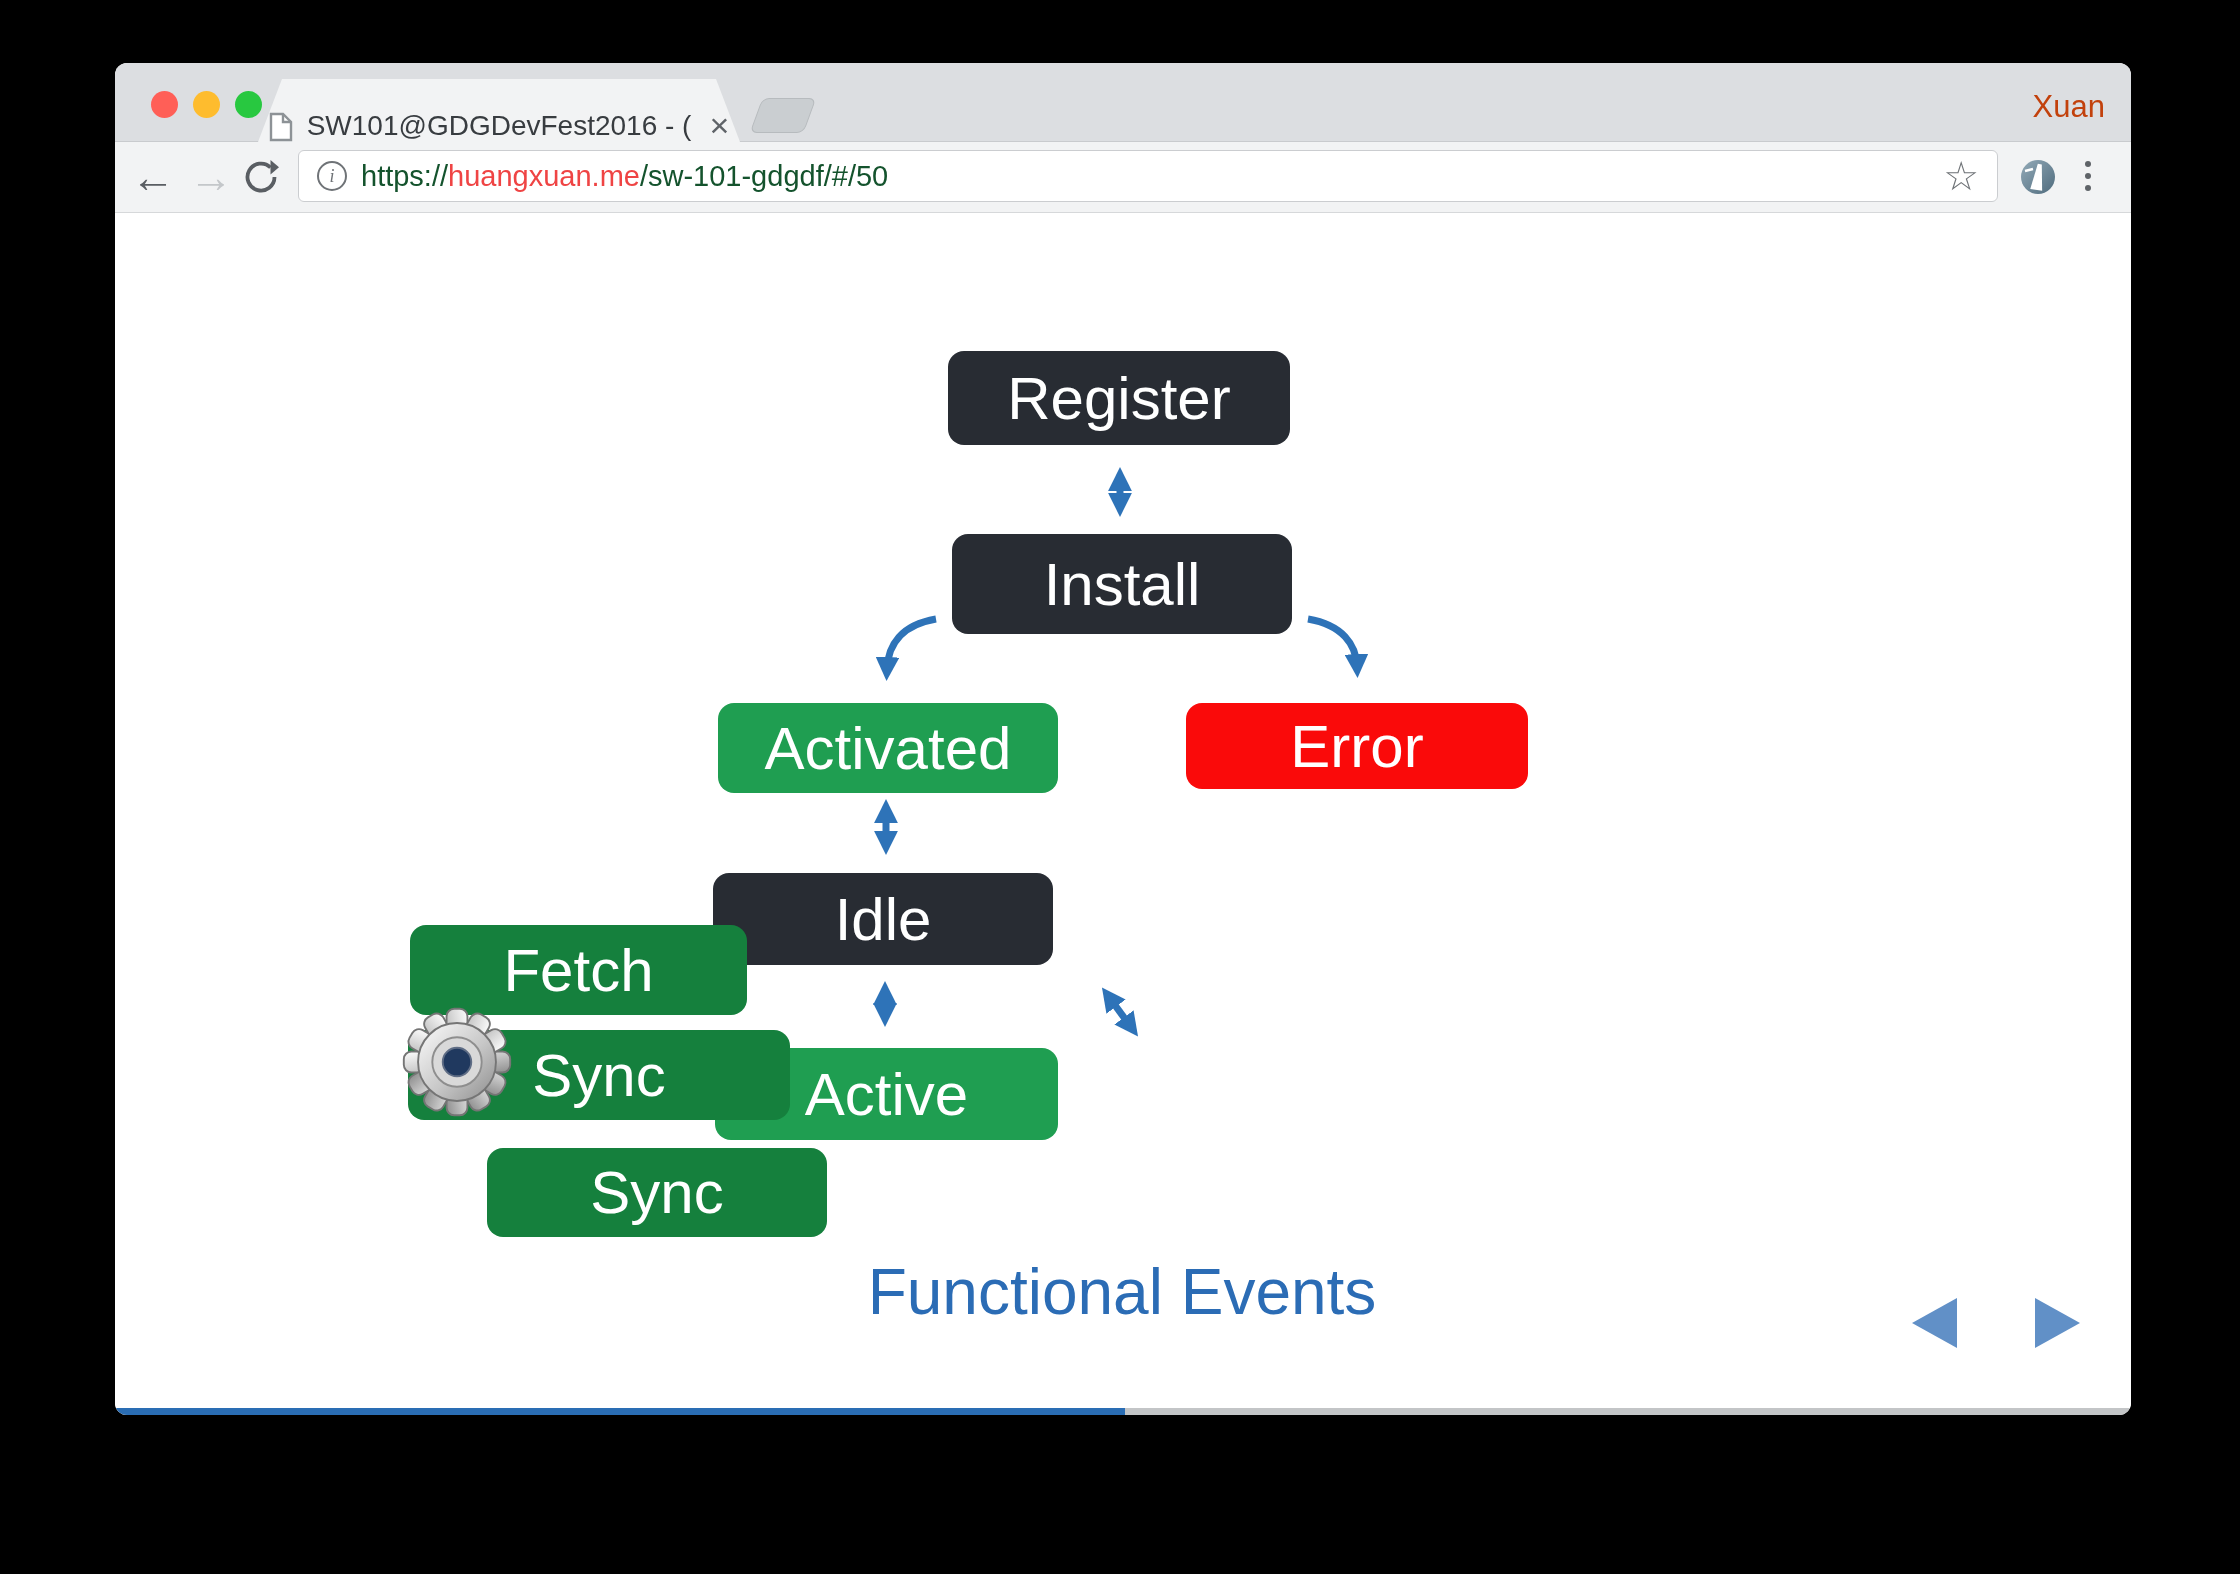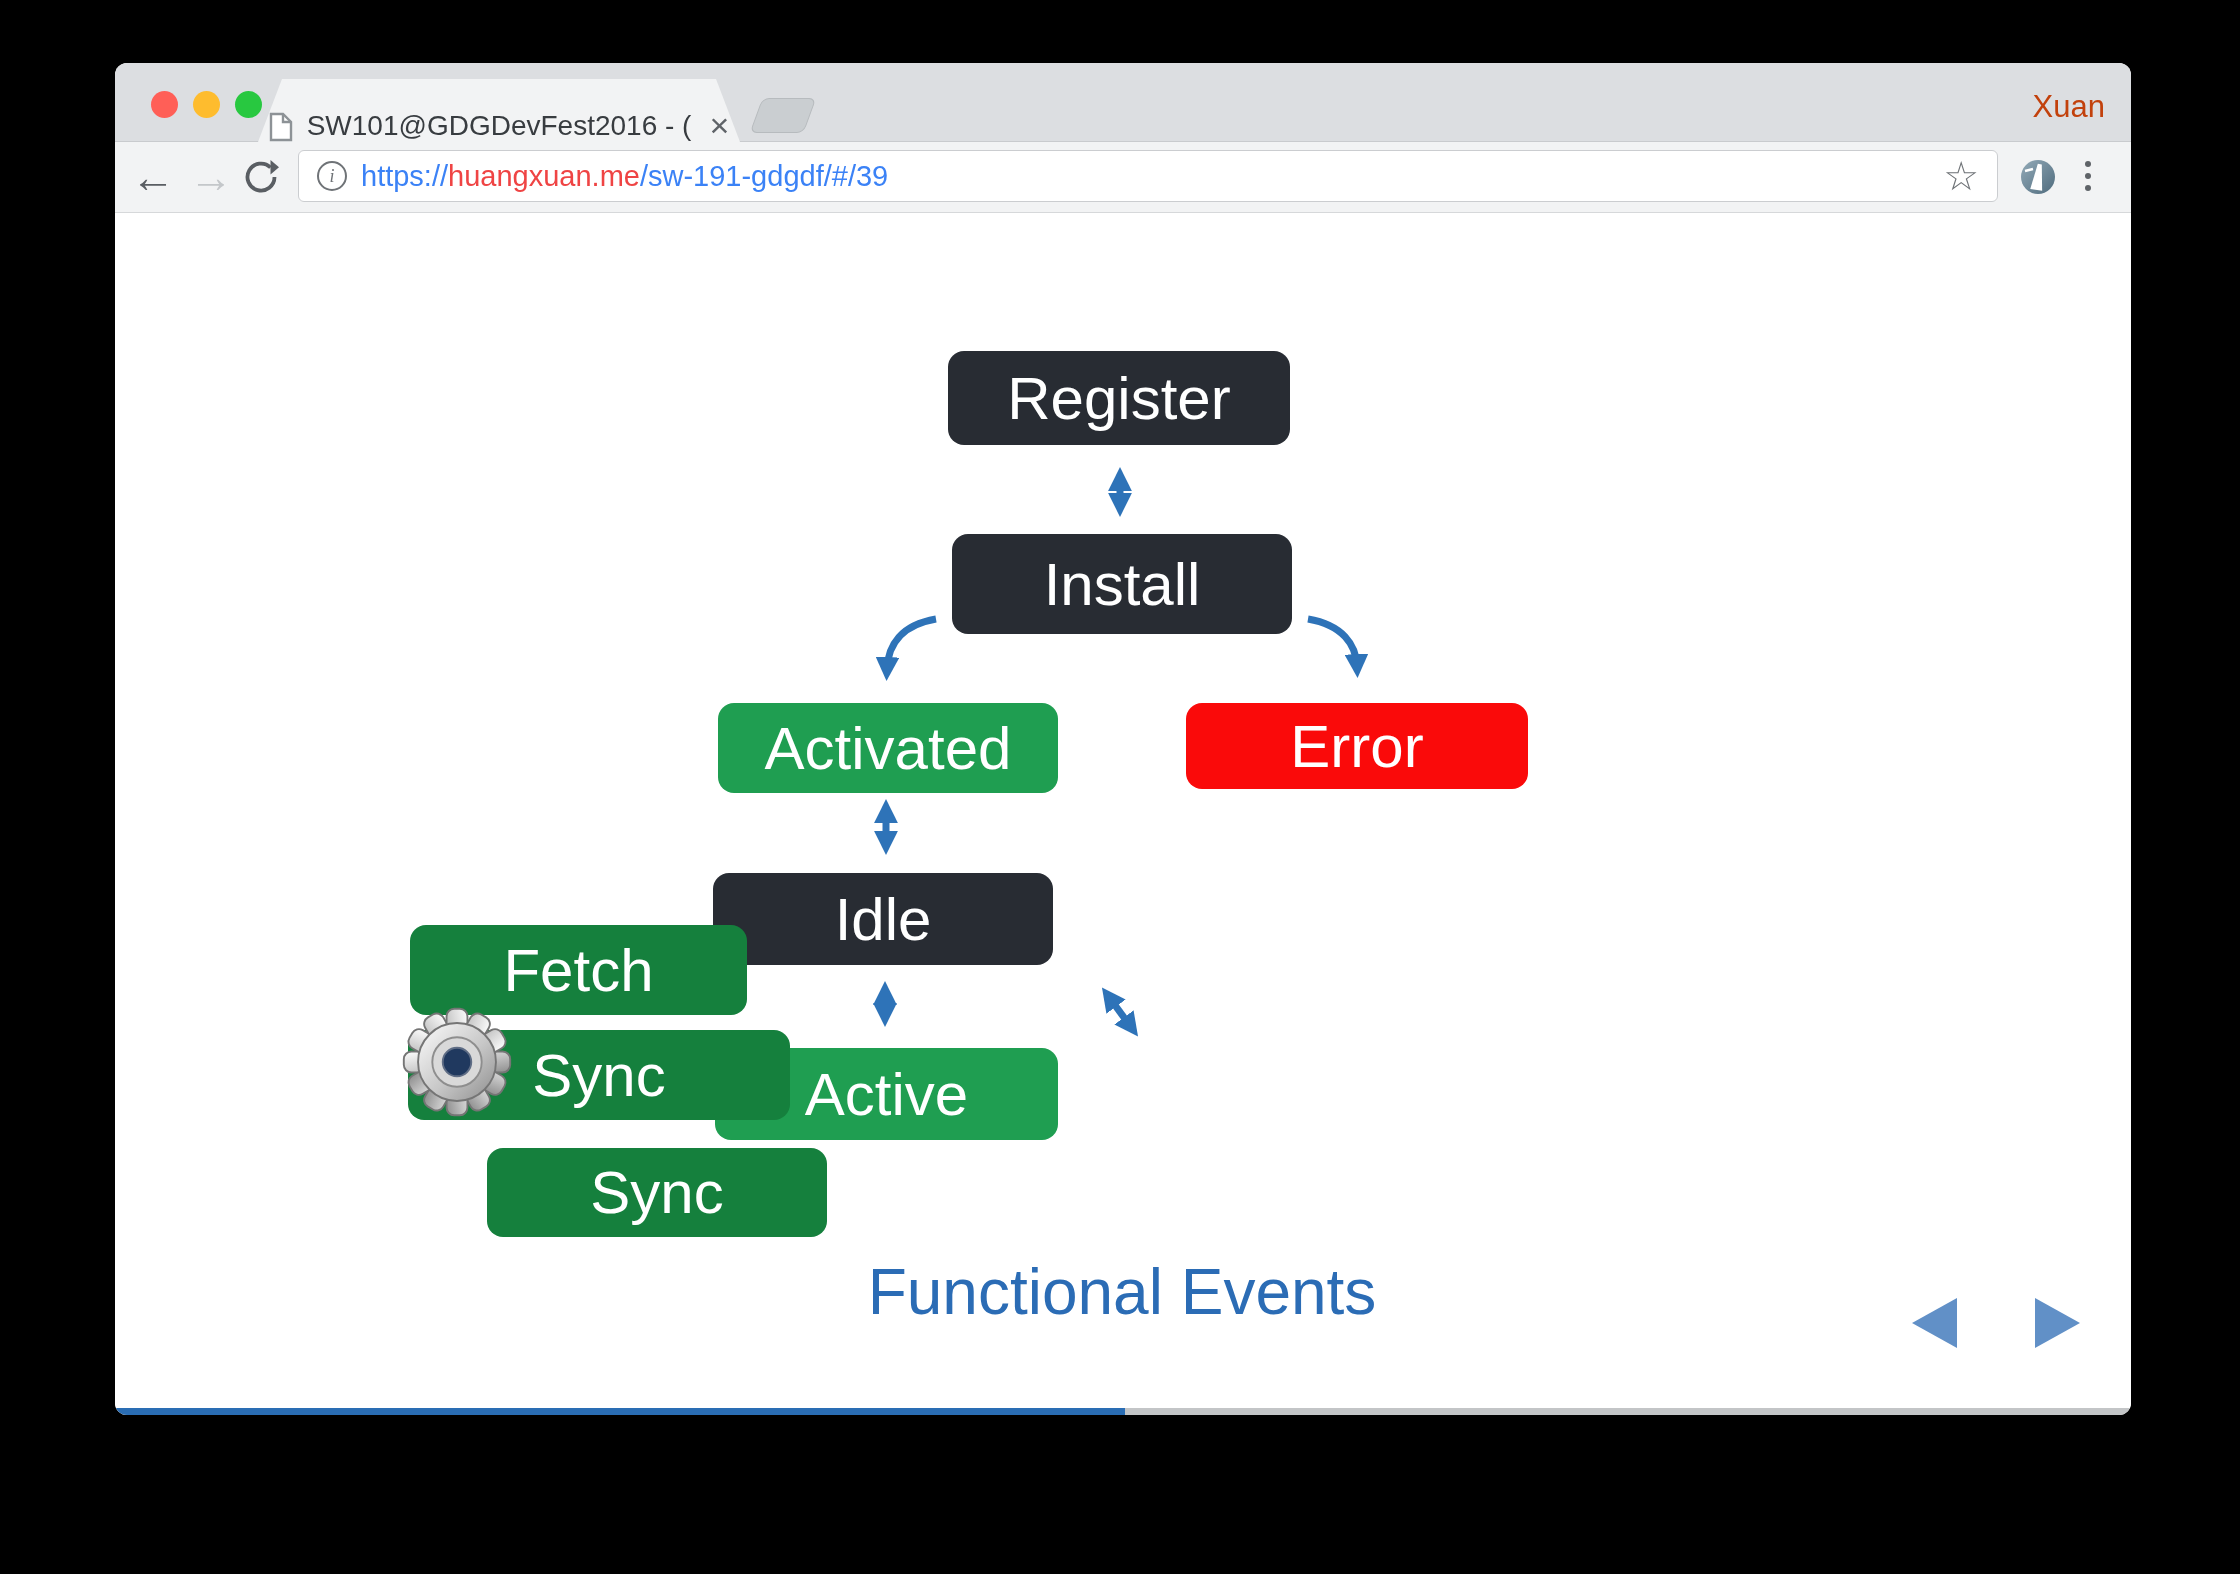--- a/index.html
+++ b/index.html
@@ -40,21 +40,21 @@
   .urlbox{
     position:absolute;left:183px;top:8px;width:1700px;height:52px;background:#fff;
     border:1px solid #cbcdd0;border-radius:6px;display:flex;align-items:center;padding:0 18px;box-sizing:border-box;
   }
   .info-icon{
     width:26px;height:26px;border:2.5px solid #6f7377;border-radius:50%;color:#6f7377;
     font-size:18px;display:flex;align-items:center;justify-content:center;flex:0 0 auto;margin-right:14px;
     font-family:"Liberation Serif", serif;font-style:italic;
   }
   .url-text{font-size:29px;white-space:nowrap;}
-  .url-protocol,.url-path{color:#3b82f6;margin-top:32px;}
+  .url-protocol,.url-path{color:#14532d;margin-top:32px;}
   .url-domain{color:#ef4444;margin-top:40px;}
   .star-icon{margin-left:auto;font-size:40px;color:#6f7377;line-height:1;}
   .ext-icon{position:absolute;left:1905px;top:17px;width:36px;height:36px;}
   .menu-dots{position:absolute;left:1970px;top:19px;display:flex;flex-direction:column;gap:6px;align-items:center;}
   .menu-dots i{width:6px;height:6px;border-radius:50%;background:#5f6368;display:block;}
   
   .page{position:absolute;left:0;top:150px;width:100%;height:1195px;background:#fff;}
   .node{
     position:absolute;border-radius:16px;color:#fff;font-size:60px;
     display:flex;align-items:center;justify-content:center;white-space:nowrap;
@@ -110,21 +110,21 @@
 
   <div class="toolbar">
     <span class="nav-glyph back">←</span>
     <span class="nav-glyph fwd">→</span>
     <svg class="reload-icon" width="40" height="40" viewBox="0 0 40 40">
       <path d="M29.5 10.5 A13.5 13.5 0 1 0 33.5 20" fill="none" stroke="#5a5e63" stroke-width="3.8"></path>
       <polygon points="29.5,3 29.5,17.5 38,10.2" fill="#5a5e63"></polygon>
     </svg>
     <div class="urlbox">
       <span class="info-icon">i</span>
-      <span class="url-text"><span class="url-protocol">https://</span><span class="url-domain">huangxuan.me</span><span class="url-path">/sw-191-gdgdf/#/39</span></span>
+      <span class="url-text"><span class="url-protocol">https://</span><span class="url-domain">huangxuan.me</span><span class="url-path">/sw-101-gdgdf/#/50</span></span>
       <span class="star-icon">☆</span>
     </div>
     <svg class="ext-icon" viewBox="-18 -18 36 36">
       <defs>
         <linearGradient id="extg" x1="0" y1="0" x2="1" y2="1">
           <stop offset="0" stop-color="#93aab8"></stop>
             <stop offset="1" stop-color="#4f6b7d"></stop>
         </linearGradient>
       </defs>
       <circle r="17" fill="url(#extg)"></circle>

